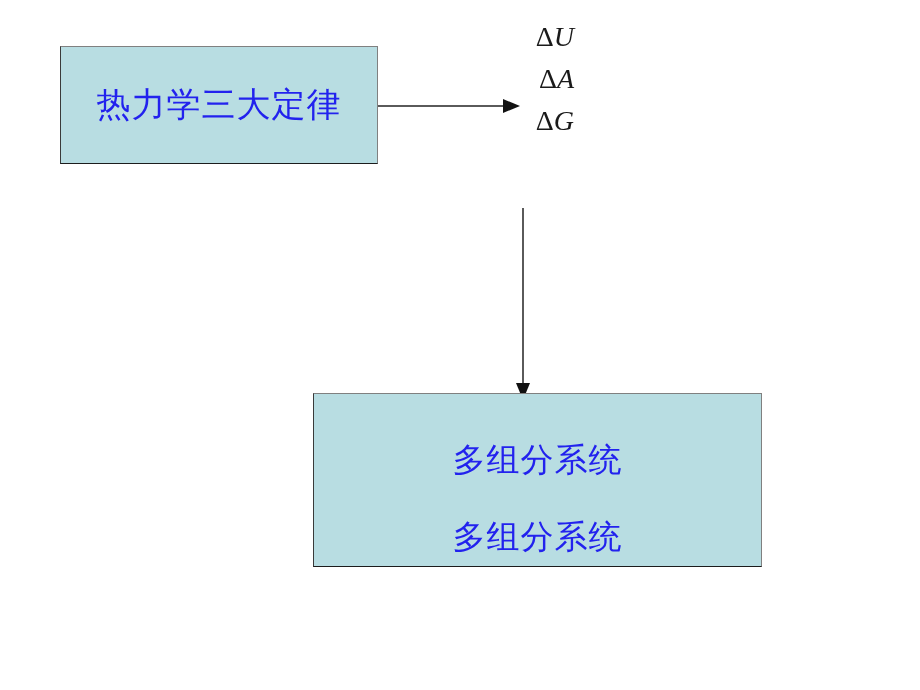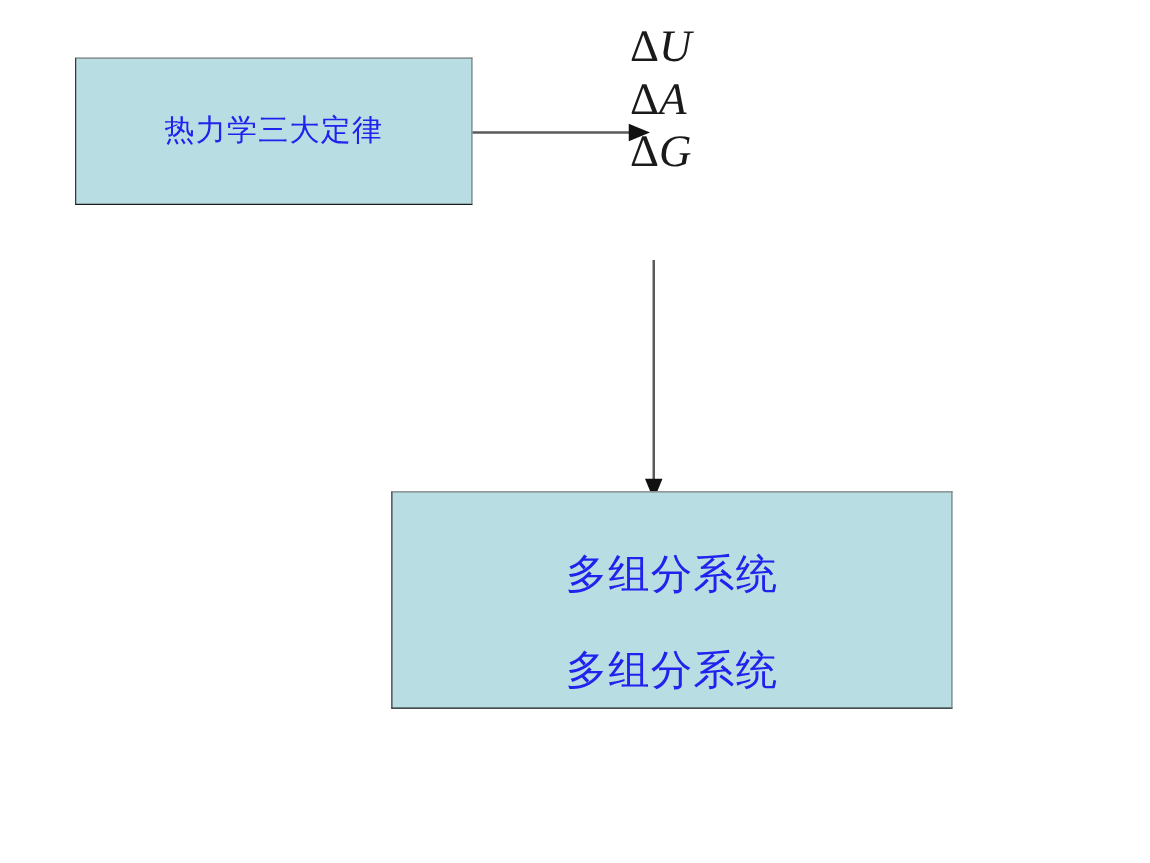--- a/index.html
+++ b/index.html
@@ -53,21 +53,21 @@
     font-family: "Liberation Serif", "DejaVu Serif", serif;
     white-space: nowrap;
     letter-spacing: 1px;
   }
 
   #box-laws .cn-text {
     position: absolute;
     left: 50%;
     top: 50%;
     transform: translate(-50%, -50%);
-    font-size: 24px;
+    font-size: 34px;
     line-height: 1;
     text-align: center;
   }
 
   #box-systems .cn-lines {
     position: absolute;
     left: 0;
     top: 0;
     width: 100%;
     height: 100%;
@@ -87,25 +87,26 @@
   
   #symbol-stack {
     position: absolute;
     left: 504px;
     top: 16px;
     width: 70px;
   }
 
   .symbol-item {
     height: 42px;
-    font-size: 36px;
+    font-size: 28px;
     color: #1a1a1a;
     font-family: "Liberation Serif", "DejaVu Serif", serif;
     line-height: 42px;
     white-space: nowrap;
+    text-align: right;
   }
 
   .symbol-item .delta {
     font-style: normal;
   }
   .symbol-item .var {
     font-style: italic;
   }
 
   

